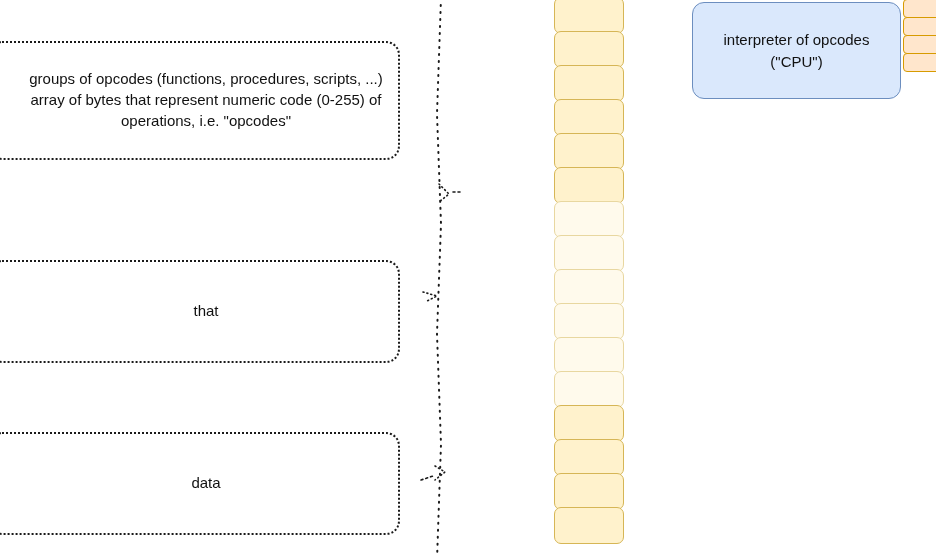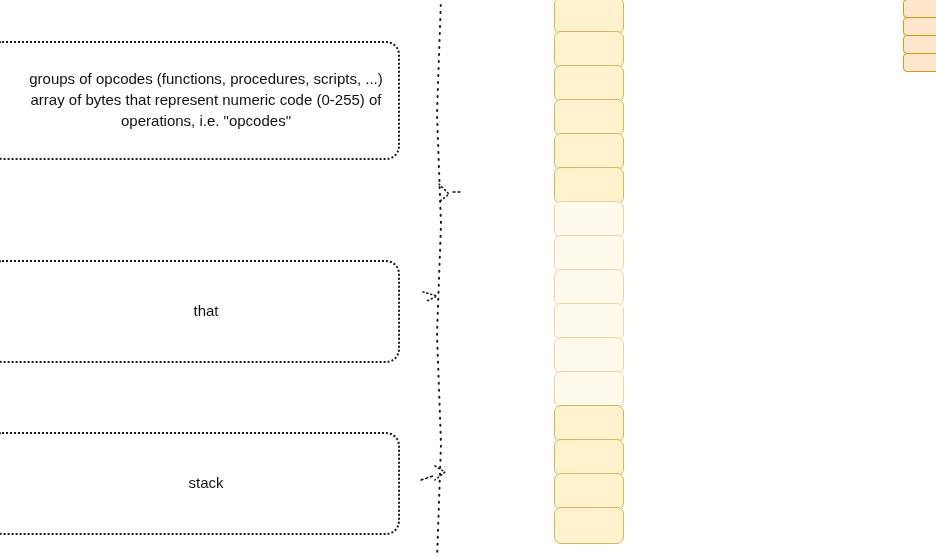--- a/index.html
+++ b/index.html
@@ -122,21 +122,21 @@
 
   <div class="dashed-box" id="box-code">
     <span class="label">groups of opcodes (functions, procedures, scripts, ...) array of bytes that represent numeric code (0-255) of operations, i.e. "opcodes"</span>
   </div>
 
   <div class="dashed-box" id="box-data">
     <span class="label">that</span>
   </div>
 
   <div class="dashed-box" id="box-stack">
-    <span class="label">stack</span>
+    <span class="label">data</span>
   </div>
 
   <div class="connector">
     <svg width="62" height="566" viewBox="0 0 62 566">
       <path d="M 26 4 L 22 120 L 26 230 L 22 340 L 26 450 L 22 566" fill="none" stroke="#1a1a1a" stroke-width="2" stroke-linecap="round" stroke-dasharray="1 6"></path>
       <path d="M 24 190 L 34 200 L 24 208" fill="none" stroke="#1a1a1a" stroke-width="1.6" stroke-linecap="round" stroke-dasharray="1 3"></path>
       <path d="M 38 198 L 46 198" fill="none" stroke="#1a1a1a" stroke-width="1.6" stroke-linecap="round" stroke-dasharray="2 3"></path>
       <path d="M 8 298 L 22 302 L 10 308" fill="none" stroke="#1a1a1a" stroke-width="1.6" stroke-linecap="round" stroke-dasharray="1 3"></path>
       <path d="M 20 472 L 30 478 L 20 486" fill="none" stroke="#1a1a1a" stroke-width="1.6" stroke-linecap="round" stroke-dasharray="1 3"></path>
       <path d="M 6 486 L 18 482" fill="none" stroke="#1a1a1a" stroke-width="1.6" stroke-linecap="round" stroke-dasharray="2 3"></path>
@@ -155,20 +155,24 @@
       <div class="mem-cell faded"></div>
       <div class="mem-cell faded"></div>
       <div class="mem-cell faded"></div>
       <div class="mem-cell faded"></div>
       <div class="mem-cell"></div>
       <div class="mem-cell"></div>
       <div class="mem-cell"></div>
       <div class="mem-cell"></div>
     </div>
 
+  <div id="cpu-box">
+    <span class="label">interpreter of opcodes
+("CPU")</span>
+  </div>
 
   <div class="register-column" id="register-column">
       <div class="reg-cell"></div>
       <div class="reg-cell"></div>
       <div class="reg-cell"></div>
       <div class="reg-cell"></div>
     </div>
 
 </div>
 

